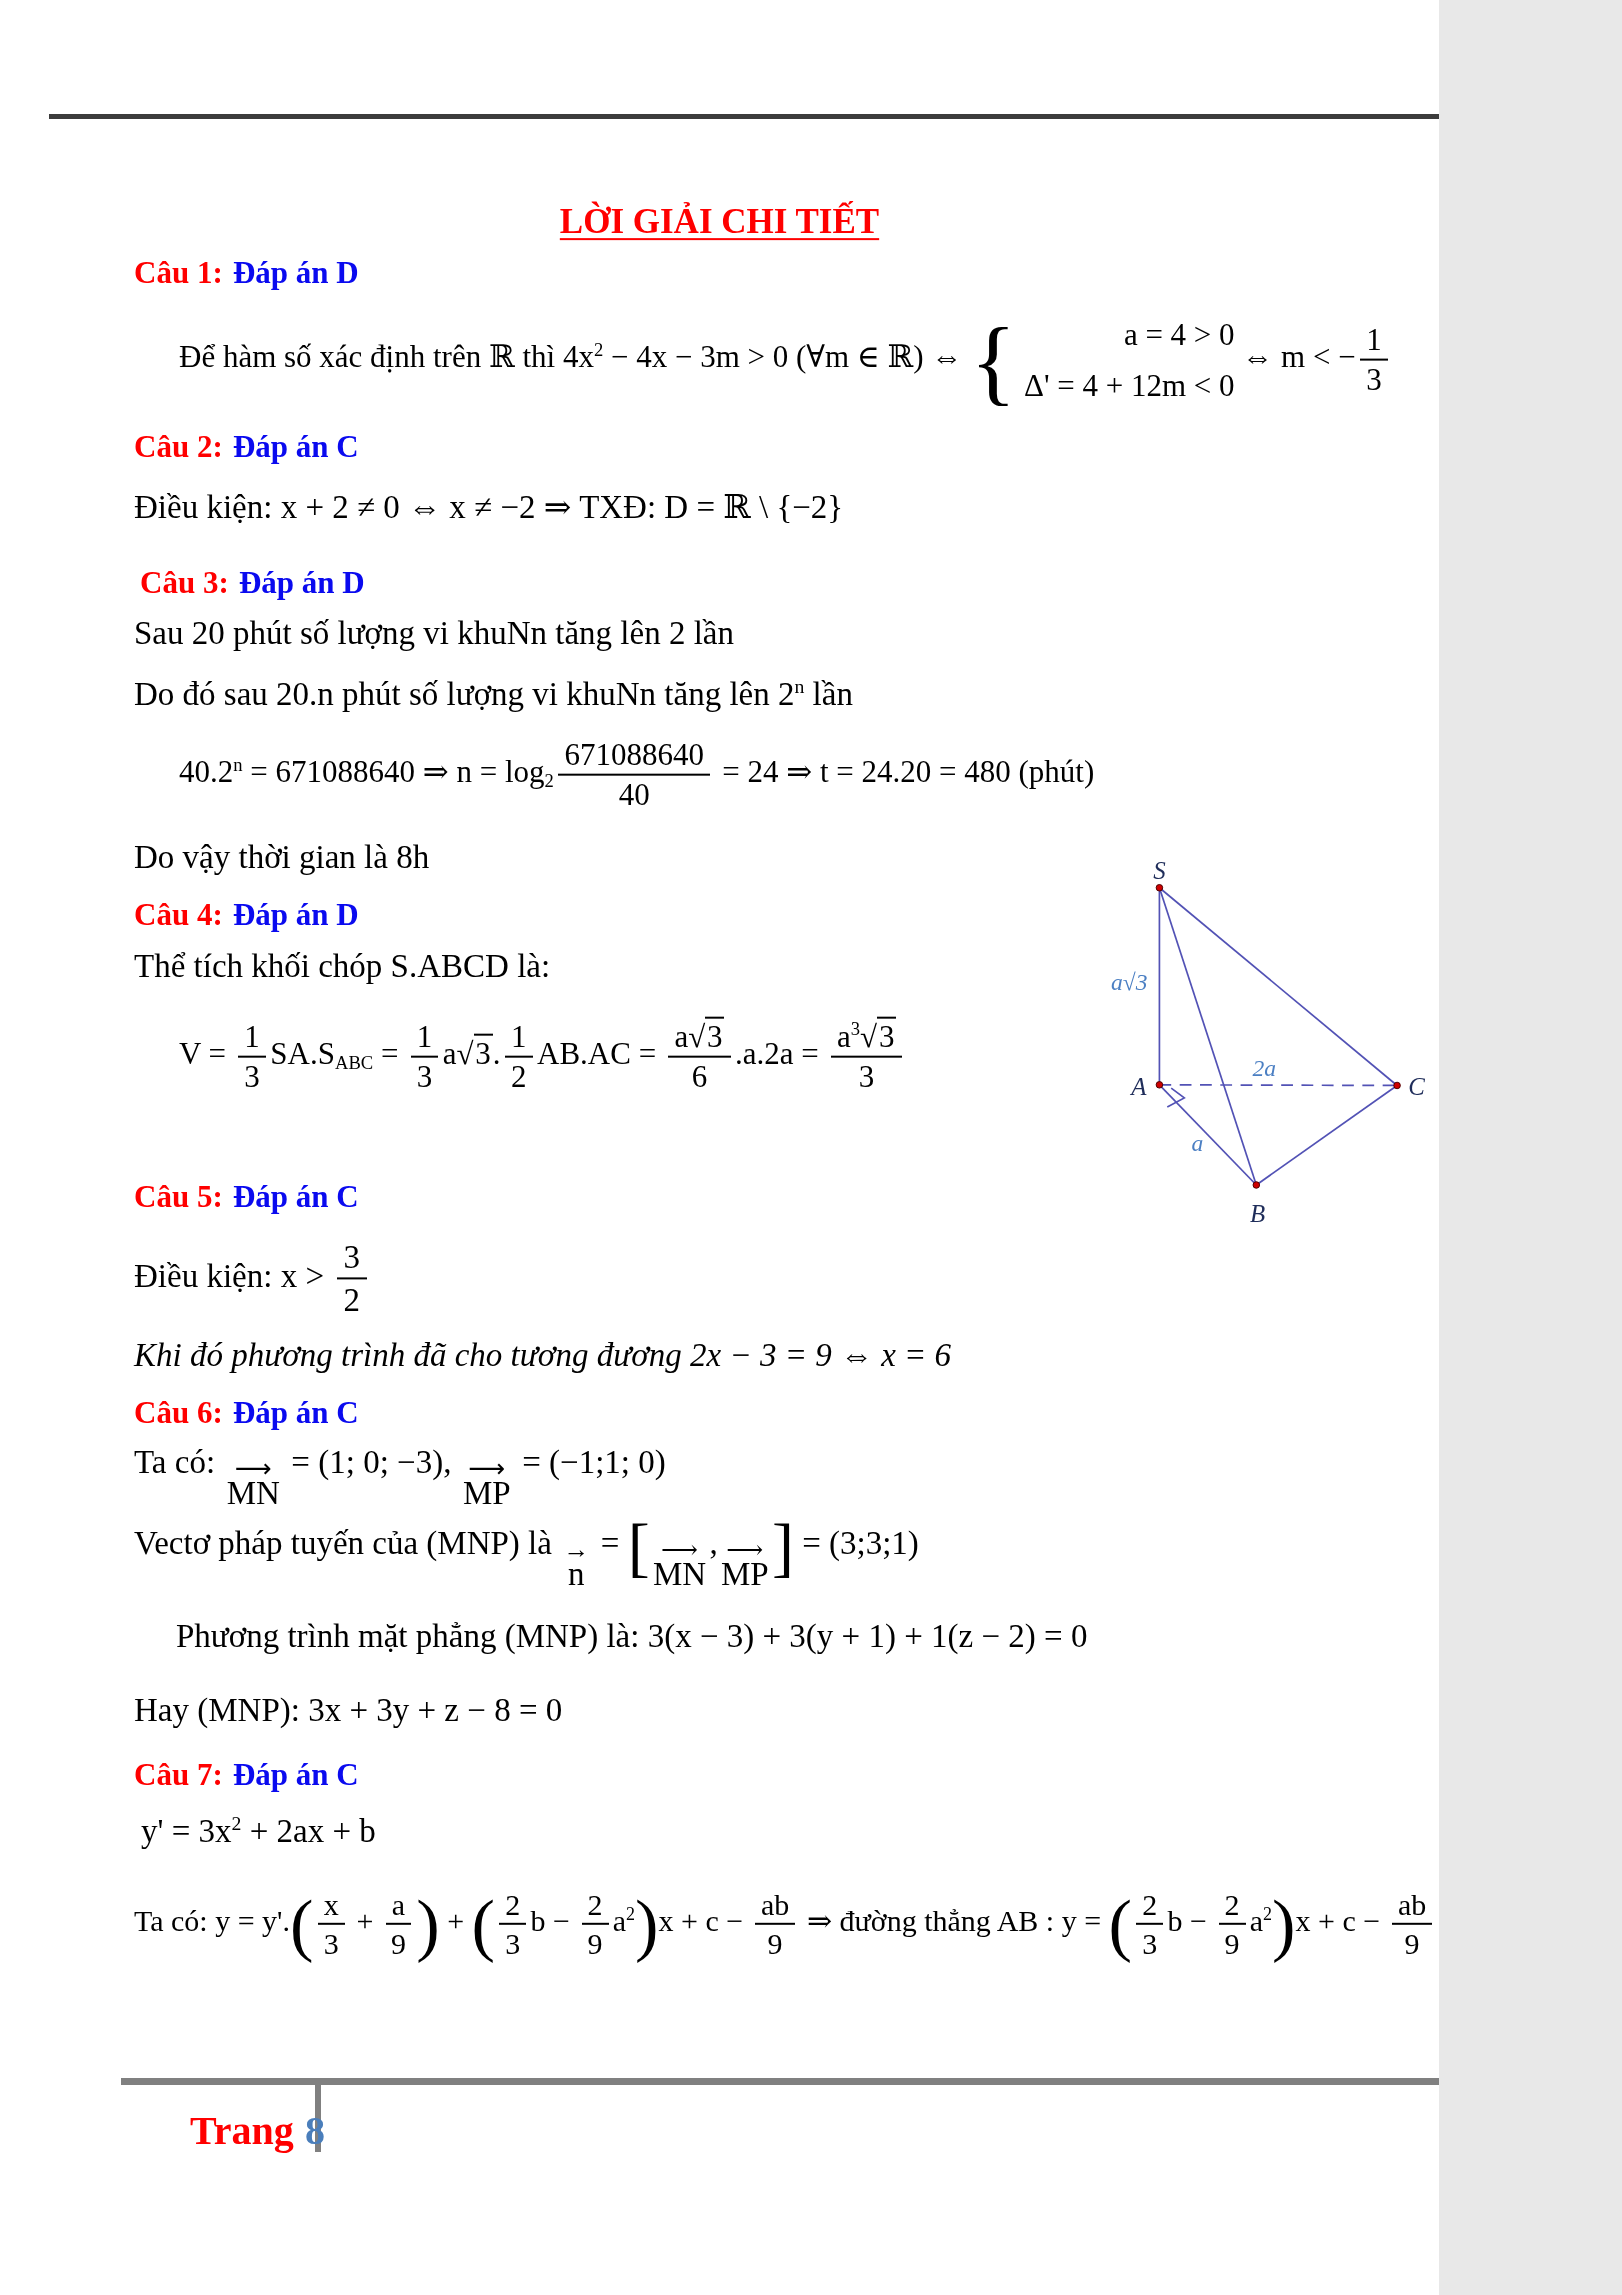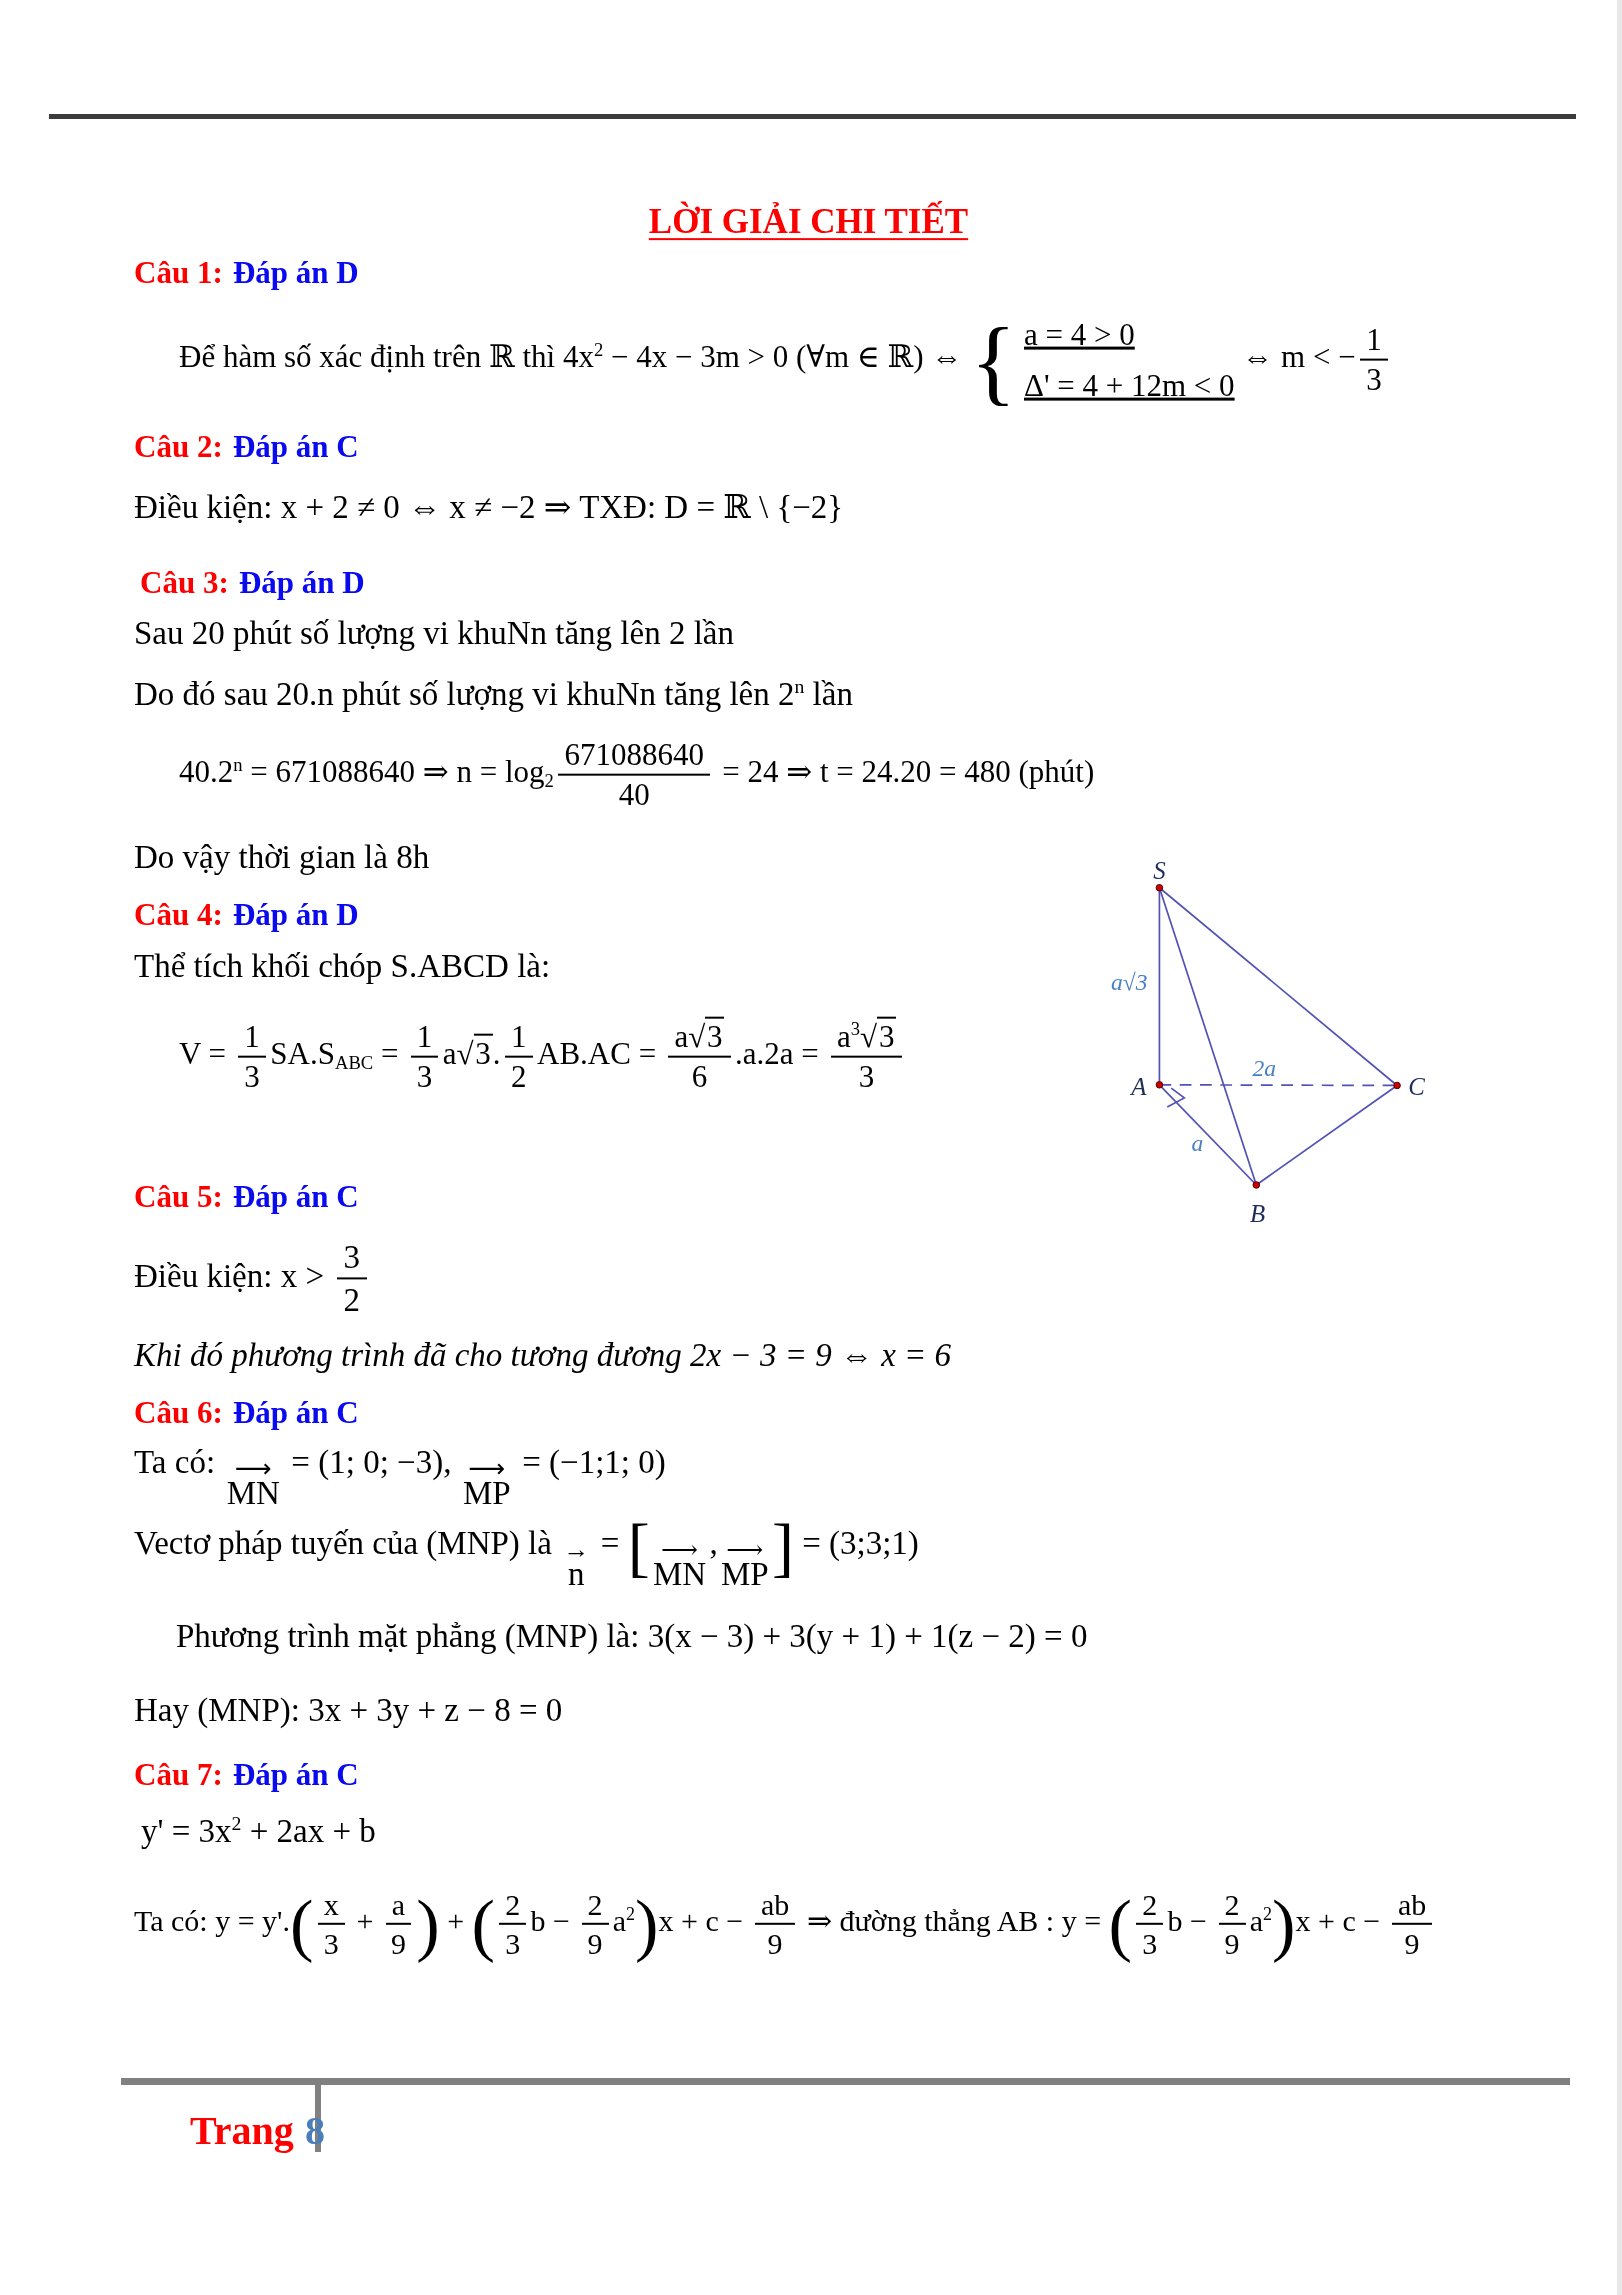--- a/index.html
+++ b/index.html
@@ -1,17 +1,17 @@
 <!DOCTYPE html>
 <html style="font-size:10.5px"><head>
 <meta charset="utf-8">
 <style>
   html,body{margin:0;padding:0;background:#e8e8e8;}
   .page{
-    position:relative;width:1617px;height:2295px;background:#ffffff;
+    position:relative;width:1439px;height:2295px;background:#ffffff;
     font-family:"Liberation Serif","DejaVu Serif",serif;color:#000;overflow:hidden;
   }
   .abs{position:absolute;}
   .row{
     position:absolute;white-space:nowrap;transform:translateY(-50%);
     font-size:33px;line-height:1.25;
   }
   .fsize48{font-size:31px;margin-left:45px;}
   .fsize46{font-size:30px;}
   .center{left:0;right:0;text-align:center;}
@@ -32,22 +32,22 @@
   
   .rad{white-space:nowrap;}
   .rad .ra{border-top:2px solid currentColor;padding:0 0.06em;}
   
   .vec{display:inline-flex;flex-direction:column;align-items:center;vertical-align:-0.12em;
        line-height:1;margin:0 0.1em;}
   .vec .ar{font-size:0.78em;line-height:0.5;}
   .vec .bs{line-height:1.05;}
   
   .brace{font-size:3.1em;line-height:0.7;vertical-align:middle;font-weight:200;margin-right:0.08em;}
-  .sys{display:inline-flex;flex-direction:column;align-items:flex-start;row-gap:0.5em;
-       vertical-align:middle;line-height:1.15;text-align:left;text-decoration:underline;}
+  .sys{display:inline-flex;flex-direction:column;align-items:flex-end;row-gap:0.5em;
+       vertical-align:middle;line-height:1.15;text-align:left;}
   
   .bp{font-size:2.35em;line-height:0.72;vertical-align:middle;font-weight:200;}
   .bk{font-size:2.0em;line-height:0.72;vertical-align:middle;font-weight:200;}
   
   .toprule{background:#3c3c3c;}
   .gbar{background:#808080;}
   .footer-text{font-weight:bold;font-size:40px;margin-top:20px;}
   .footer-text .t{color:#ff0000;}
   .footer-text .n{color:#4a7ebb;margin-left:0.28em;}
   

